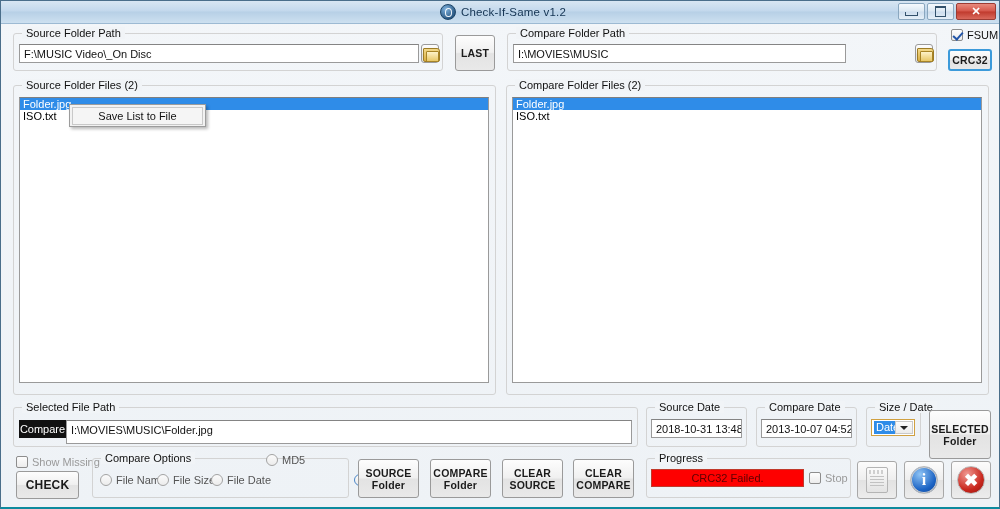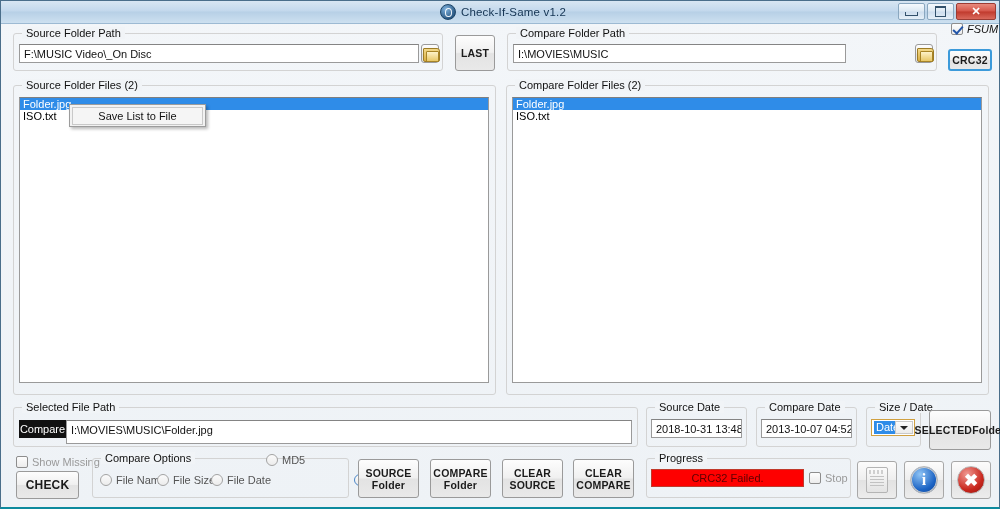--- a/index.html
+++ b/index.html
@@ -211,21 +211,21 @@
     <span class="legend">Compare Folder Path</span>
   </div>
   <div class="tbox" style="left:512px;top:43px;width:333px;height:19px;">I:\MOVIES\MUSIC</div>
   <div class="btn small-ico" style="left:914px;top:43px;width:18px;height:19px;">
     <span class="folder-ico">
         <span class="back"></span>
         <span class="front"></span>
       </span>
   </div>
 
-  <div class="cbx checked" style="left:950px;top:22px;font-style:italic;">
+  <div class="cbx checked" style="left:950px;top:28px;">
     <span class="box"></span>
     <span>FSUM</span>
   </div>
 
   <div class="btn focus" style="left:947px;top:48px;width:44px;height:22px;">CRC32</div>
 
   <div class="group" style="left:12px;top:84px;width:483px;height:310px;">
     <span class="legend">Source Folder Files  (2)</span>
   </div>
   <div class="listbox" style="left:18px;top:96px;width:470px;height:286px;">
@@ -262,21 +262,21 @@
   <div class="tbox" style="left:760px;top:418px;width:91px;height:19px;text-align:center;">2013-10-07 04:52:59</div>
 
   <div class="group" style="left:865px;top:406px;width:55px;height:40px;">
     <span class="legend">Size / Date</span>
   </div>
   <div class="combo" style="left:870px;top:418px;width:44px;height:17px;">
     <span class="val">Date</span>
     <span class="arrowbox"></span>
   </div>
 
-  <div class="btn" style="left:928px;top:409px;width:62px;height:40px;">
+  <div class="btn" style="left:928px;top:409px;width:62px;height:49px;flex-direction:column;">
     <span>SELECTED</span>
     <span style="font-weight:bold;">Folder</span>
   </div>
 
   <div class="cbx dim" style="left:15px;top:455px;">
     <span class="box"></span>
     <span>Show Missing</span>
   </div>
 
   <div class="btn" style="left:15px;top:470px;width:63px;height:28px;font-size:12px;">CHECK</div>

